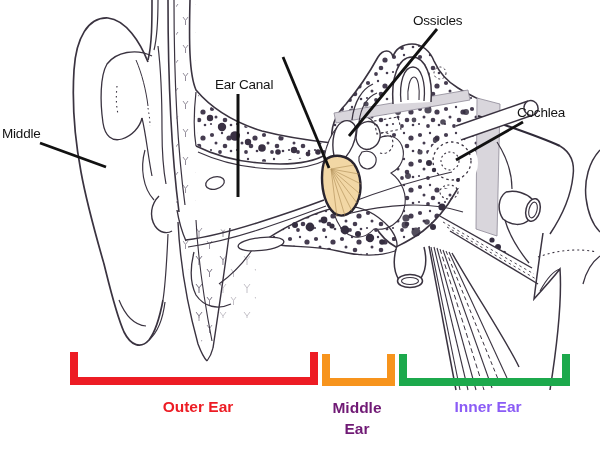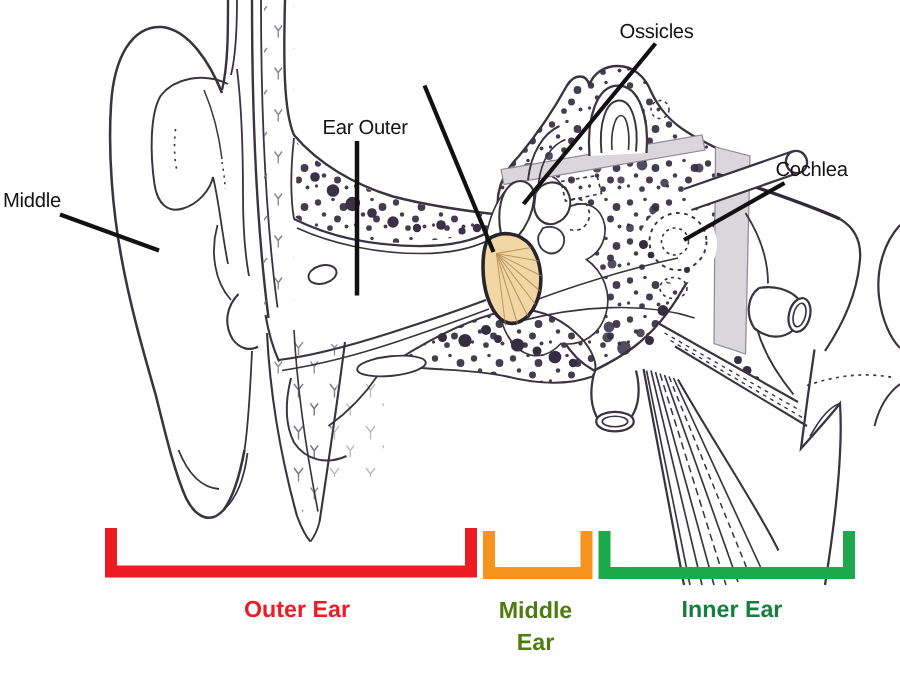--- a/index.html
+++ b/index.html
@@ -259,21 +259,21 @@
   </g>
   <g fill="#f7941d">
     <path d="M322,354 h8 v24 h57 v-24 h8 v32 h-73 Z"></path>
   </g>
   <g fill="#1ca94c">
     <path d="M399,354 h8 v24 h155 v-24 h8 v32 h-171 Z"></path>
   </g>
 </svg>
 
 <div class="anat-lbl" style="left:2px;top:126px">Middle</div>
-<div class="anat-lbl" style="left:215px;top:77px">Ear Outer</div>
+<div class="anat-lbl" style="left:215px;top:77px">Ear Canal</div>
 <div class="anat-lbl" style="left:413px;top:13px">Ossicles</div>
 <div class="anat-lbl" style="left:517px;top:105px">Cochlea</div>
 
 <div class="region-lbl" style="left: 128px; top: 396px; width: 140px; color: rgb(237, 28, 36); text-align: center;">Outer Ear</div>
-<div class="region-lbl" style="left: 326px; top: 397px; width: 62px; color: #4d7c0f;">Middle Ear</div>
-<div class="region-lbl" style="left: 408px; top: 396px; width: 160px; color: #15803d;">Inner Ear</div>
+<div class="region-lbl" style="left: 326px; top: 397px; width: 62px; color: #701a75;">Middle Ear</div>
+<div class="region-lbl" style="left: 408px; top: 396px; width: 160px; color: #8b5cf6;">Inner Ear</div>
 
 </div>
 
 </body></html>

